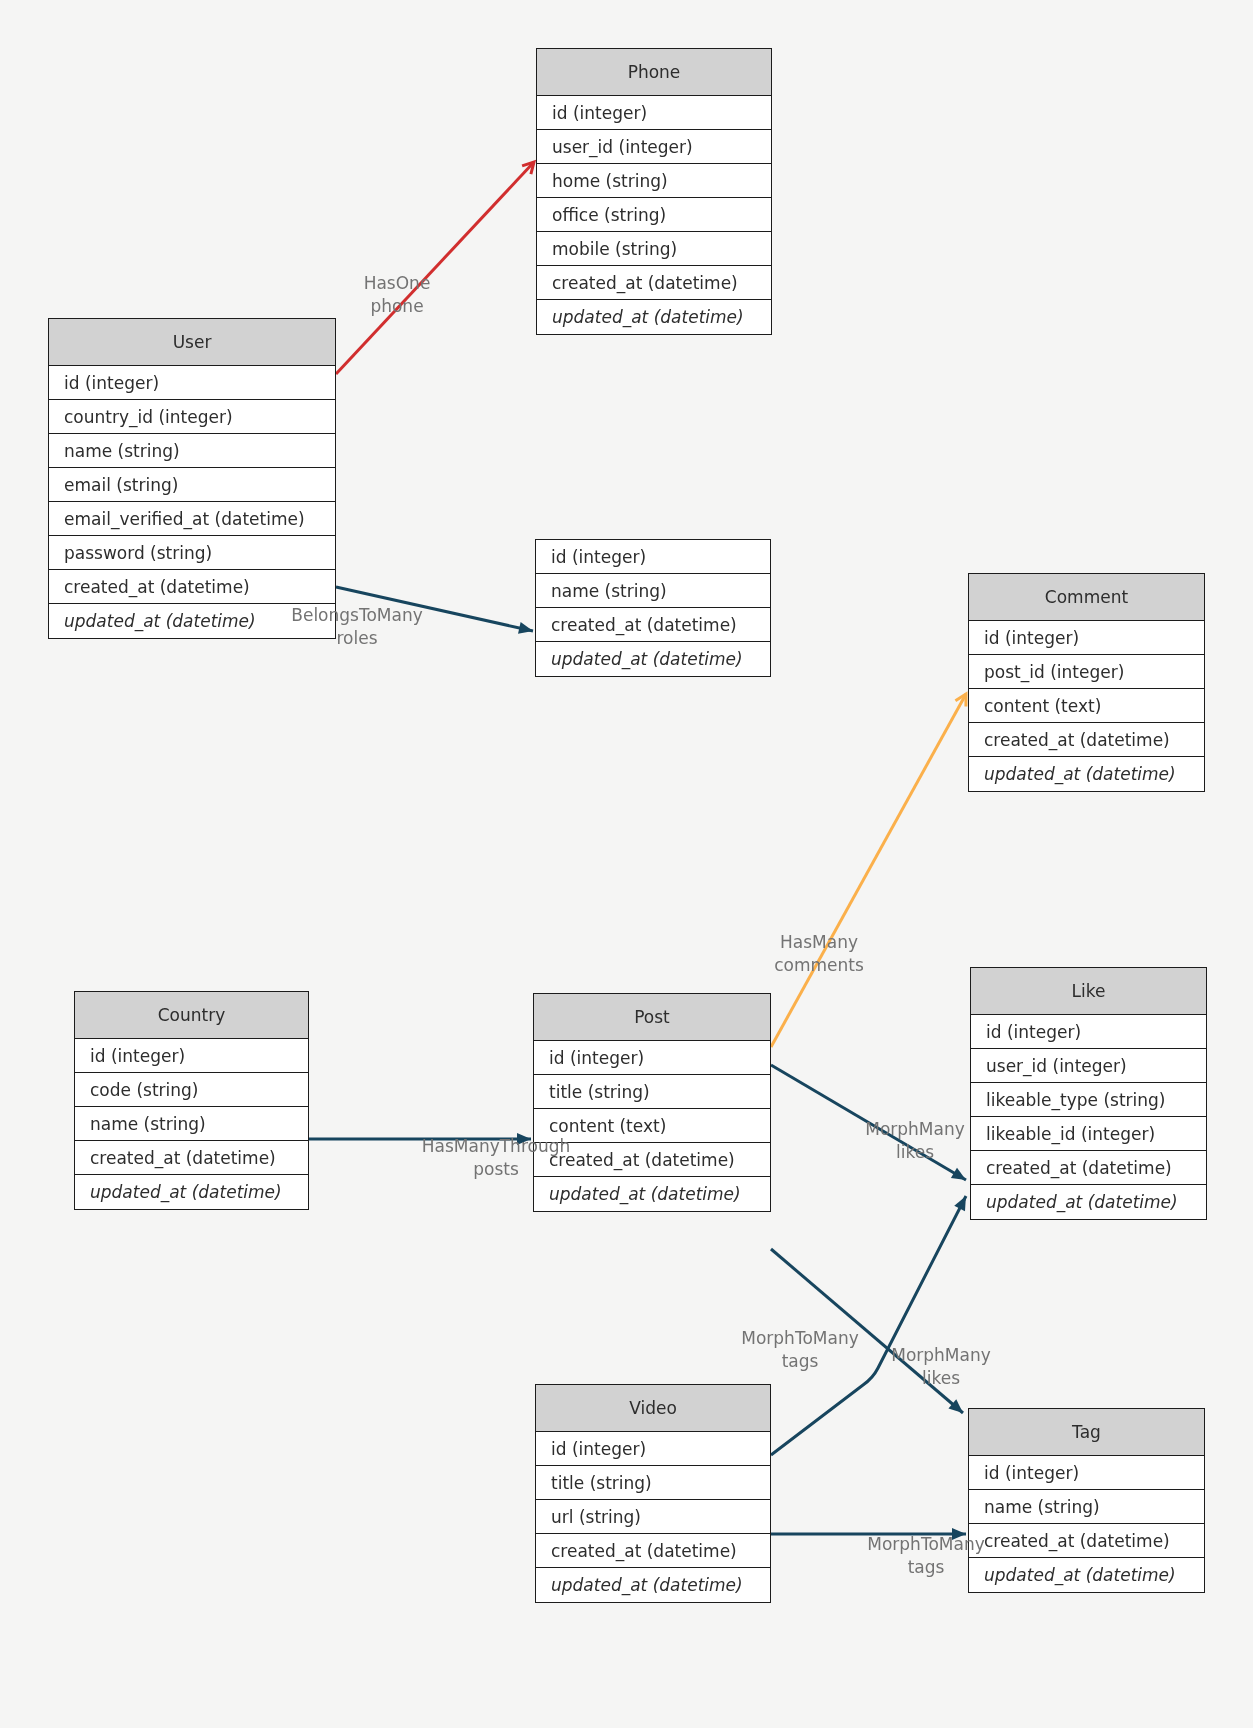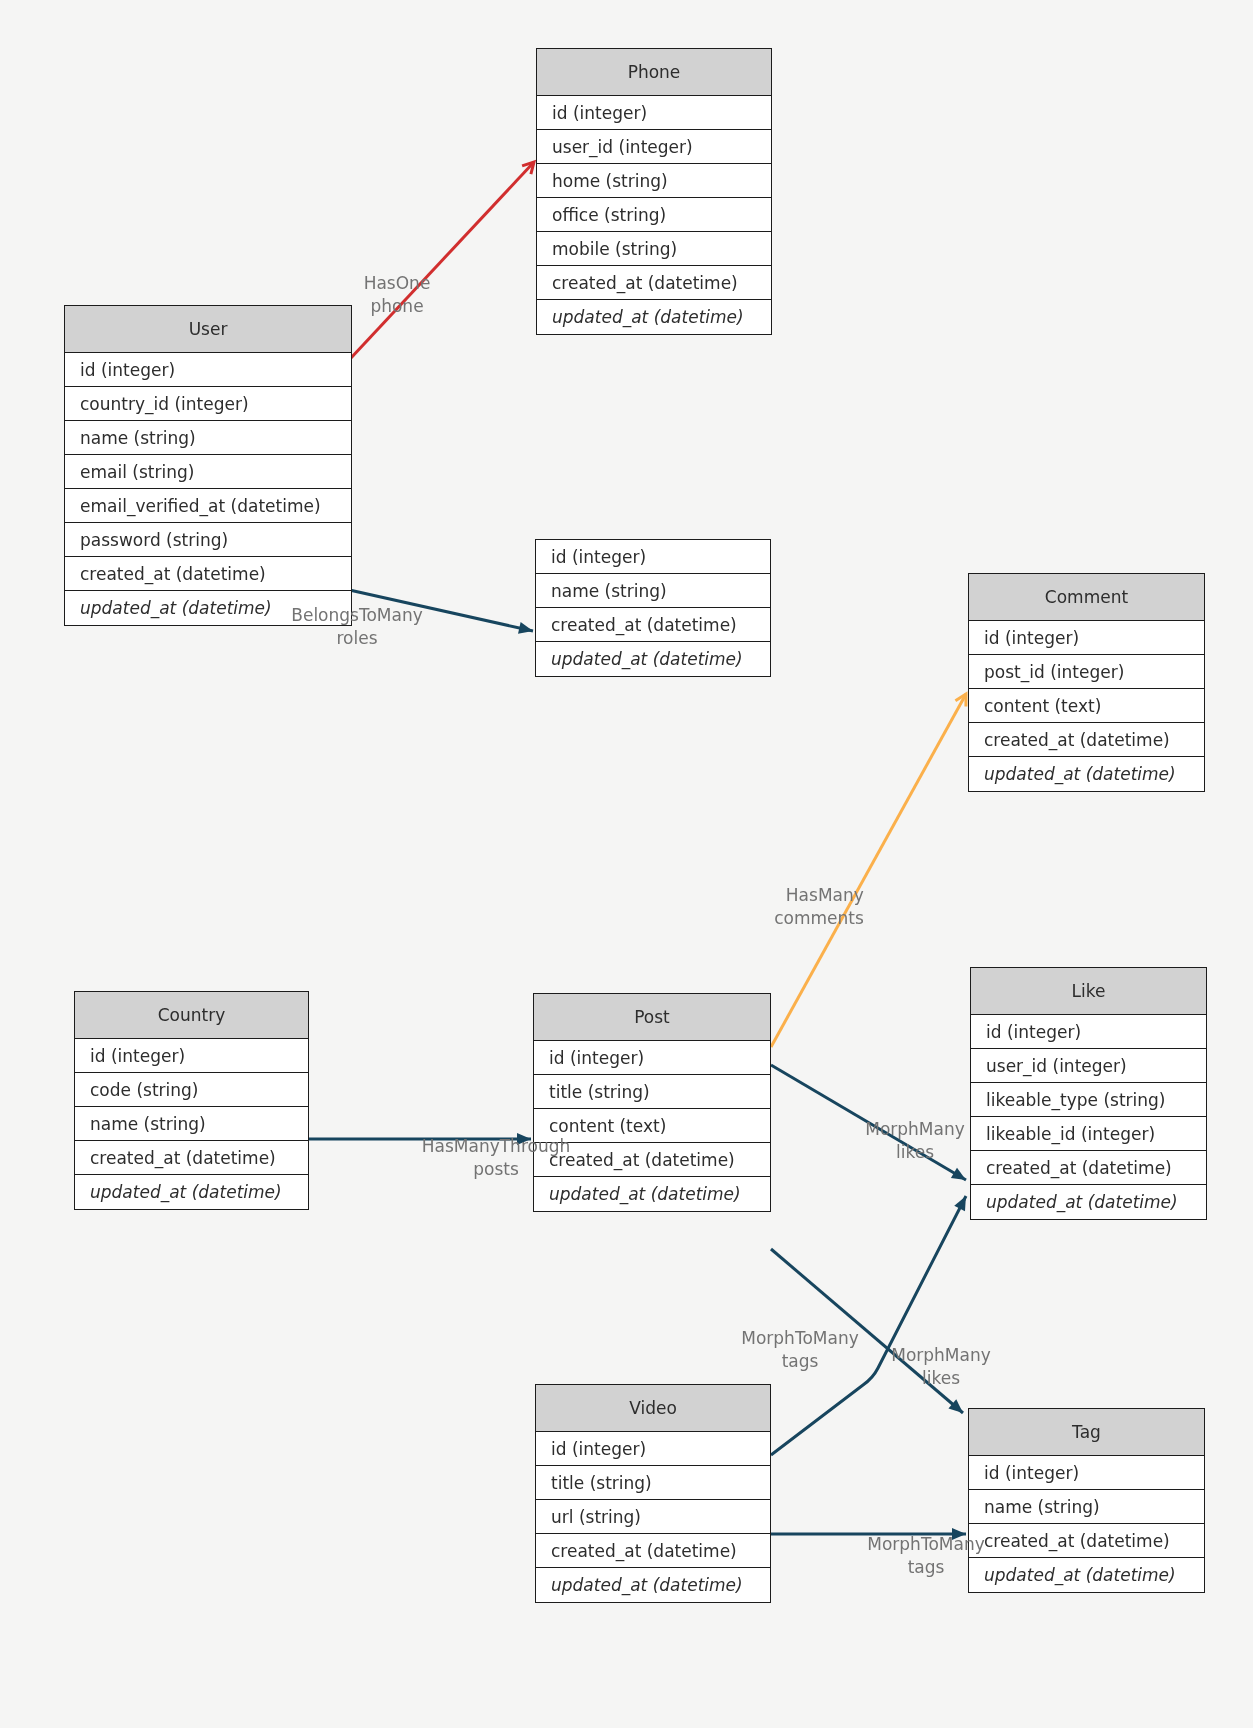--- a/index.html
+++ b/index.html
@@ -27,32 +27,32 @@
   }
   .entity-row:last-child{border-bottom:none;font-style:italic;}
   .edge-label{
     position:absolute;transform:translate(-50%,-50%);
     text-align:center;font-size:17px;line-height:23px;color:#737373;
     white-space:nowrap;
   }
   .edge-label span{display:block;}
   
   #t-phone  {left:536px;top:48px;  width:236px;}
-  #t-user   {left:48px; top:305px; width:288px;margin-left:16px;}
+  #t-user   {left:48px; top:318px; width:288px;}
   #t-role   {left:535px;top:539px; width:236px;}
   #t-comment{left:968px;top:573px; width:237px;}
   #t-country{left:74px; top:991px; width:235px;}
   #t-post   {left:533px;top:993px; width:238px;}
   #t-like   {left:970px;top:967px; width:237px;}
   #t-video  {left:535px;top:1384px;width:236px;}
   #t-tag    {left:968px;top:1408px;width:237px;}
   
   #l-hasone-phone      {left:397px;top:295px;}
   #l-belongstomany-roles{left:357px;top:627px;}
-  #l-hasmany-comments  {left:819px;top:907px;text-align:right;}
+  #l-hasmany-comments  {left:819px;top:954px;}
   #l-hasmanythrough-posts{left:496px;top:1158px;}
   #l-morphmany-likes-post{left:915px;top:1141px;}
   #l-morphtomany-tags-post{left:800px;top:1350px;}
   #l-morphmany-likes-video{left:941px;top:1367px;}
   #l-morphtomany-tags-video{left:926px;top:1556px;}
 </style>
 </head>
 <body>
 
 <svg id="edges" xmlns="http://www.w3.org/2000/svg" width="1253" height="1728" viewBox="0 0 1253 1728">

